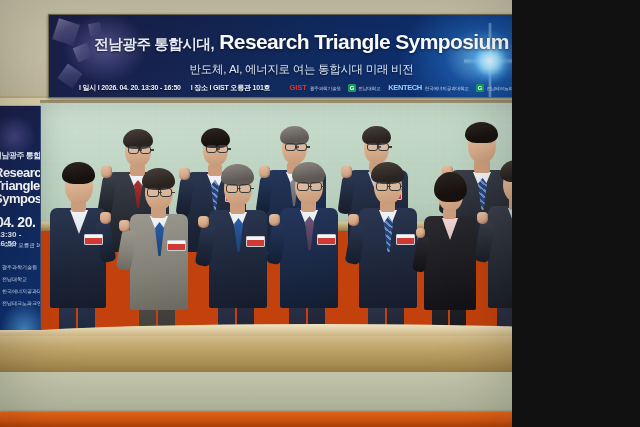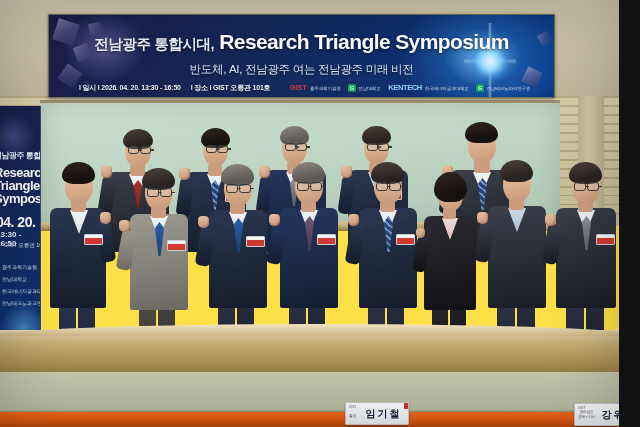--- a/index.html
+++ b/index.html
@@ -1,21 +1,21 @@
 <!DOCTYPE html>
 <html><head>
 <meta charset="utf-8">
 <title>Research Triangle Symposium — Group Photo</title>
 <style>
   html,body{margin:0;padding:0;background:#111;}
   body{font-family:"Liberation Sans","DejaVu Sans",sans-serif;}
 
   #stage{
-    position:relative;width:619px;height:427px;overflow:hidden;
-    background:#fde047;
+    position:relative;width:512px;height:427px;overflow:hidden;
+    background:#c2410c;
   }
 
   
   .wall-top{
     position:absolute;left:0;top:0;width:640px;height:100px;
     background:linear-gradient(180deg,#cfc8ae 0%,#c6bfa4 60%,#bdb69b 100%);
   }
   .wall-mid{
     position:absolute;left:0;top:96px;width:640px;height:130px;
     background:linear-gradient(180deg,#cdc6ac 0%,#c2bb9f 100%);
@@ -300,21 +300,21 @@
     <div class="cube c6">
         <i></i>
       </div>
     <div class="ray"></div>
     <div class="glow"></div>
 
     <div class="banner-title">
       <span class="t-ko">전남광주 통합시대,</span><span class="t-en">Research Triangle Symposium</span>
     </div>
 
-    <div class="banner-sub">반도체, AI, 전남광주 여는 전남광주 미래 비전</div>
+    <div class="banner-sub">반도체, AI, 에너지로 여는 통합시대 미래 비전</div>
 
     <div class="banner-meta">
       <span class="meta-txt">l 일시 l 2026. 04. 20. 13:30 - 16:50</span>
       <span class="meta-txt">l 장소 l GIST 오룡관 101호</span>
       <span class="logos">
         <span class="logo">
           <span class="mark gist">GIST</span>
           <span class="nm">광주과학기술원</span>
         </span>
         <span class="logo">
@@ -563,29 +563,20 @@
     <div class="arm suit-charcoal" style="left:545px;top:224px;width:15px;height:40px;transform:rotate(10deg);"></div>
     <div class="fist" style="left:545px;top:214px;"></div>
     <div class="badge" style="left:596px;top:234px;"></div>
   </div>
 
   <div class="desk"></div>
   <div class="floor"></div>
   <div class="orange-bar"></div>
 
 
-  <div class="placard" style="left:345px;top:402px;width:62px;">
-    <span class="pc-logo">GIST</span>
-    <span class="pc-org">
-      <span></span><br>
-      <span>총장</span>
-    </span>
-    <span class="pc-name">임기철</span>
-    <span class="pc-tab"></span>
-  </div>
 
   <div class="placard" style="left:574px;top:403px;width:66px;">
     <span class="pc-logo">GIST</span>
     <span class="pc-org">
       <span>전라남도</span><br>
       <span>경제부지사</span>
     </span>
     <span class="pc-name">강위원</span>
     <span class="pc-tab"></span>
   </div>

